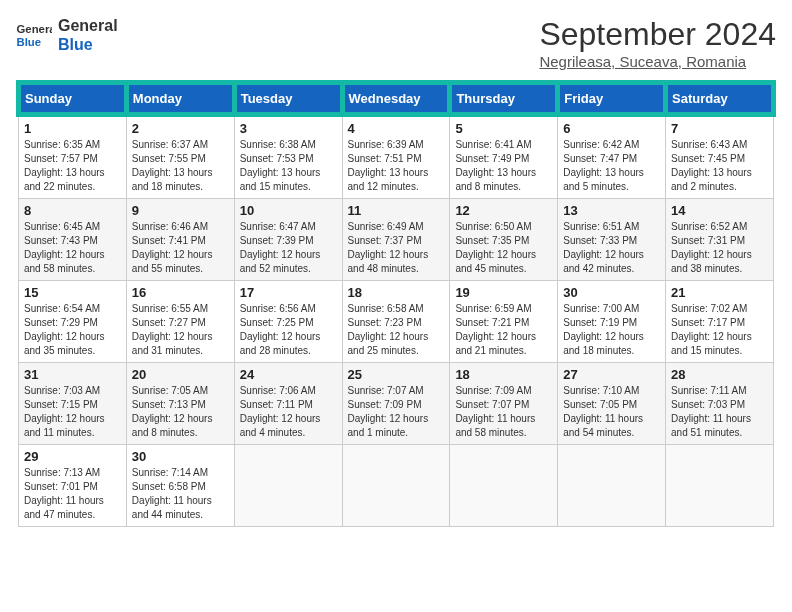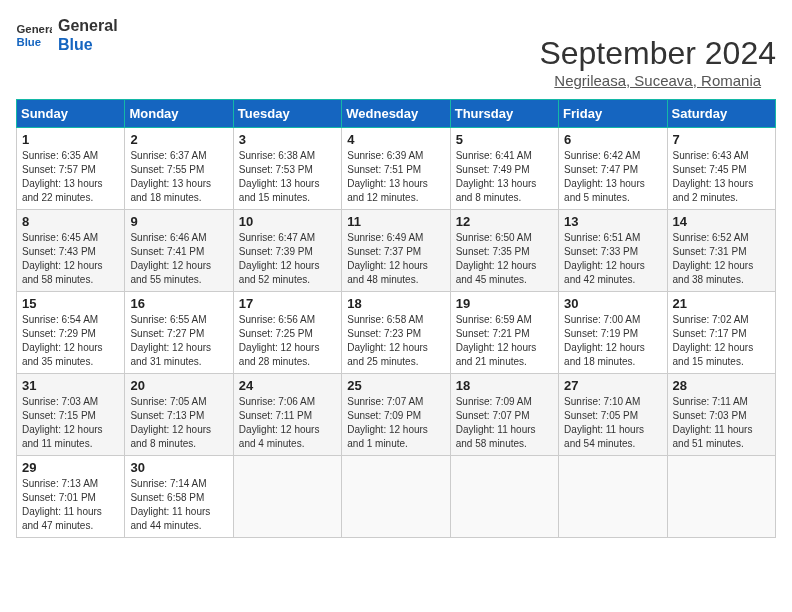--- a/index.html
+++ b/index.html
@@ -19,22 +19,21 @@
     .logo {
       display: flex;
       align-items: center;
       gap: 6px;
     }
     .logo-icon {
       width: 36px;
       height: 28px;
     }
     .title-block {
-      text-align: center;
-      margin-top: 19px;
+      text-align: left;
     }
     .month-title {
       font-size: 32px;
       font-weight: normal;
       color: #333;
     }
     .subtitle {
       font-size: 15px;
       color: #555;
       text-decoration: underline;
@@ -44,21 +43,21 @@
       border-collapse: collapse;
       font-size: 11px;
     }
     thead tr th {
       background: #1565c0;
       color: #fff;
       padding: 6px 4px;
       text-align: left;
       font-size: 13px;
       font-weight: bold;
-      border: 1px solid #14b8a6;
+      border: 5px solid #14b8a6;
     }
     tbody tr td {
       border: 1px solid #ccc;
       vertical-align: top;
       padding: 4px 5px;
       width: 14.28%;
       height: 80px;
       background: #fff;
     }
     tbody tr:nth-child(even) td {

